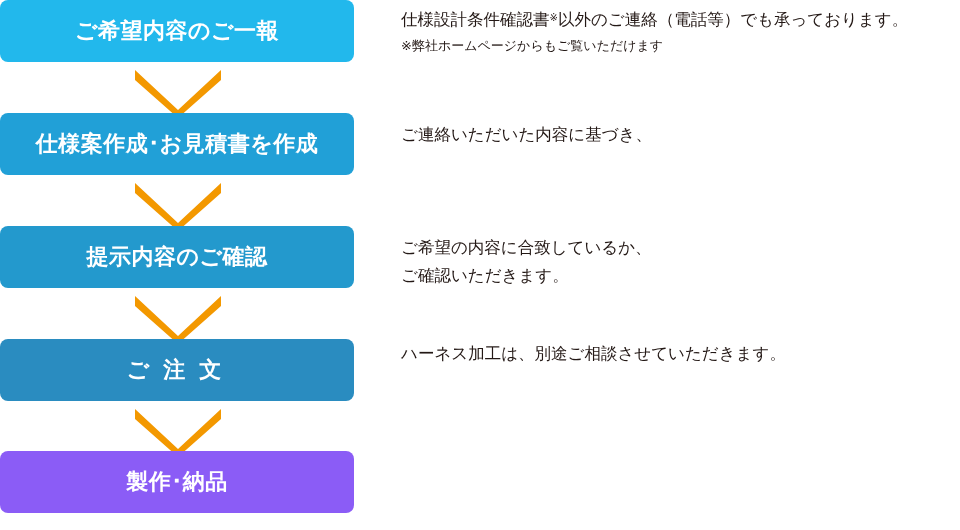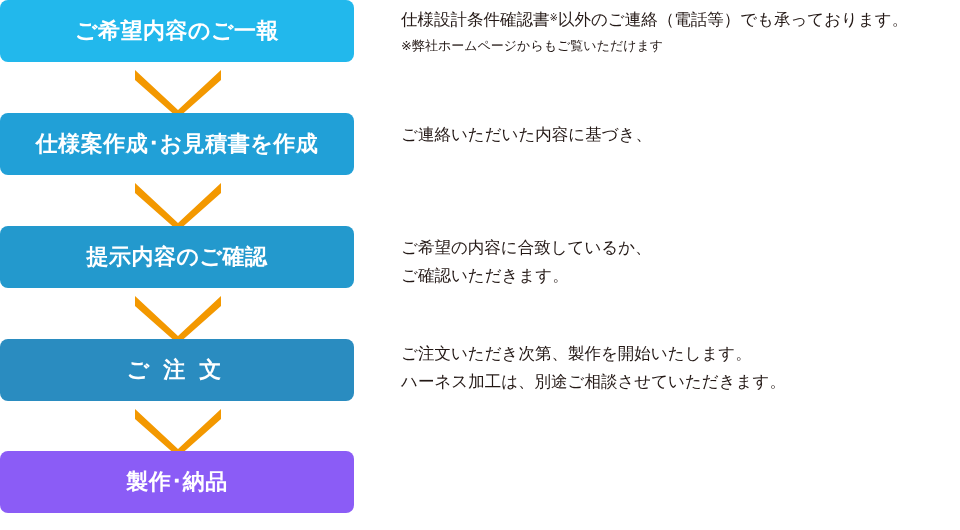--- a/index.html
+++ b/index.html
@@ -58,21 +58,20 @@
 
 <svg class="chevron" style="top:288px;" viewBox="0 0 94 60">
   <polygon points="0,0 47,44 94,0 94,16 47,60 0,16" fill="#ffffff"></polygon>
   <polygon points="4,8 47,48 90,8 90,18 47,56 4,18" fill="#f39800"></polygon>
 </svg>
 
 <div class="step spaced" style="top:339px; background:#2a8cc0;">
   <span>ご注文</span>
 </div>
 <div class="desc" style="top:340px;">
-  <span class="line">ご注文いただき次第、製作を開始いたします。</span>
   <span class="line">ハーネス加工は、別途ご相談させていただきます。</span>
 </div>
 
 <svg class="chevron" style="top:401px;" viewBox="0 0 94 60">
   <polygon points="0,0 47,44 94,0 94,16 47,60 0,16" fill="#ffffff"></polygon>
   <polygon points="4,8 47,48 90,8 90,18 47,56 4,18" fill="#f39800"></polygon>
 </svg>
 
 <div class="step" style="top:451px; background:#8b5cf6;">
   <span>製作･納品</span>

